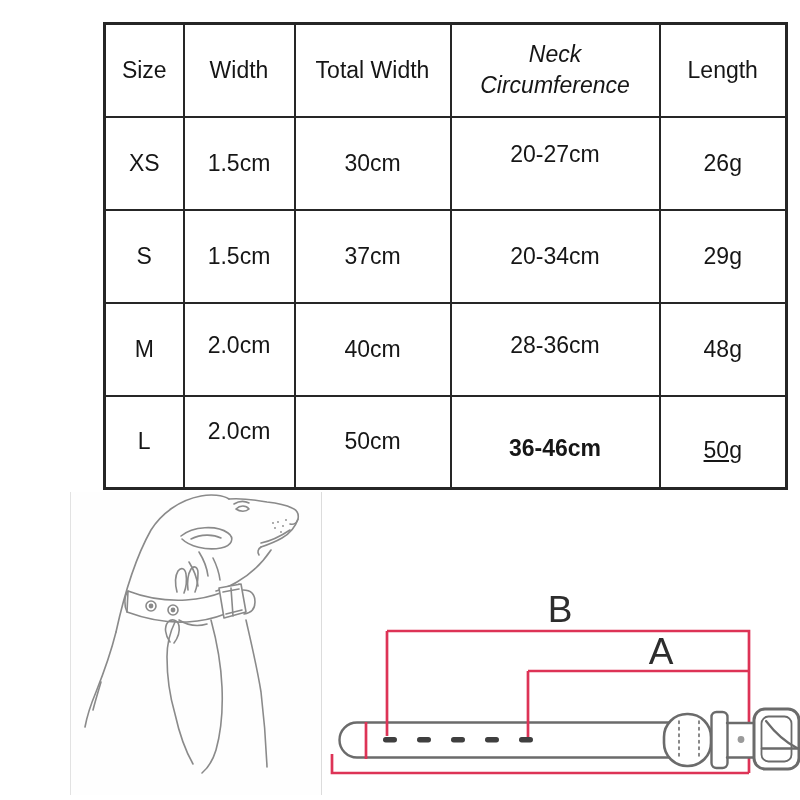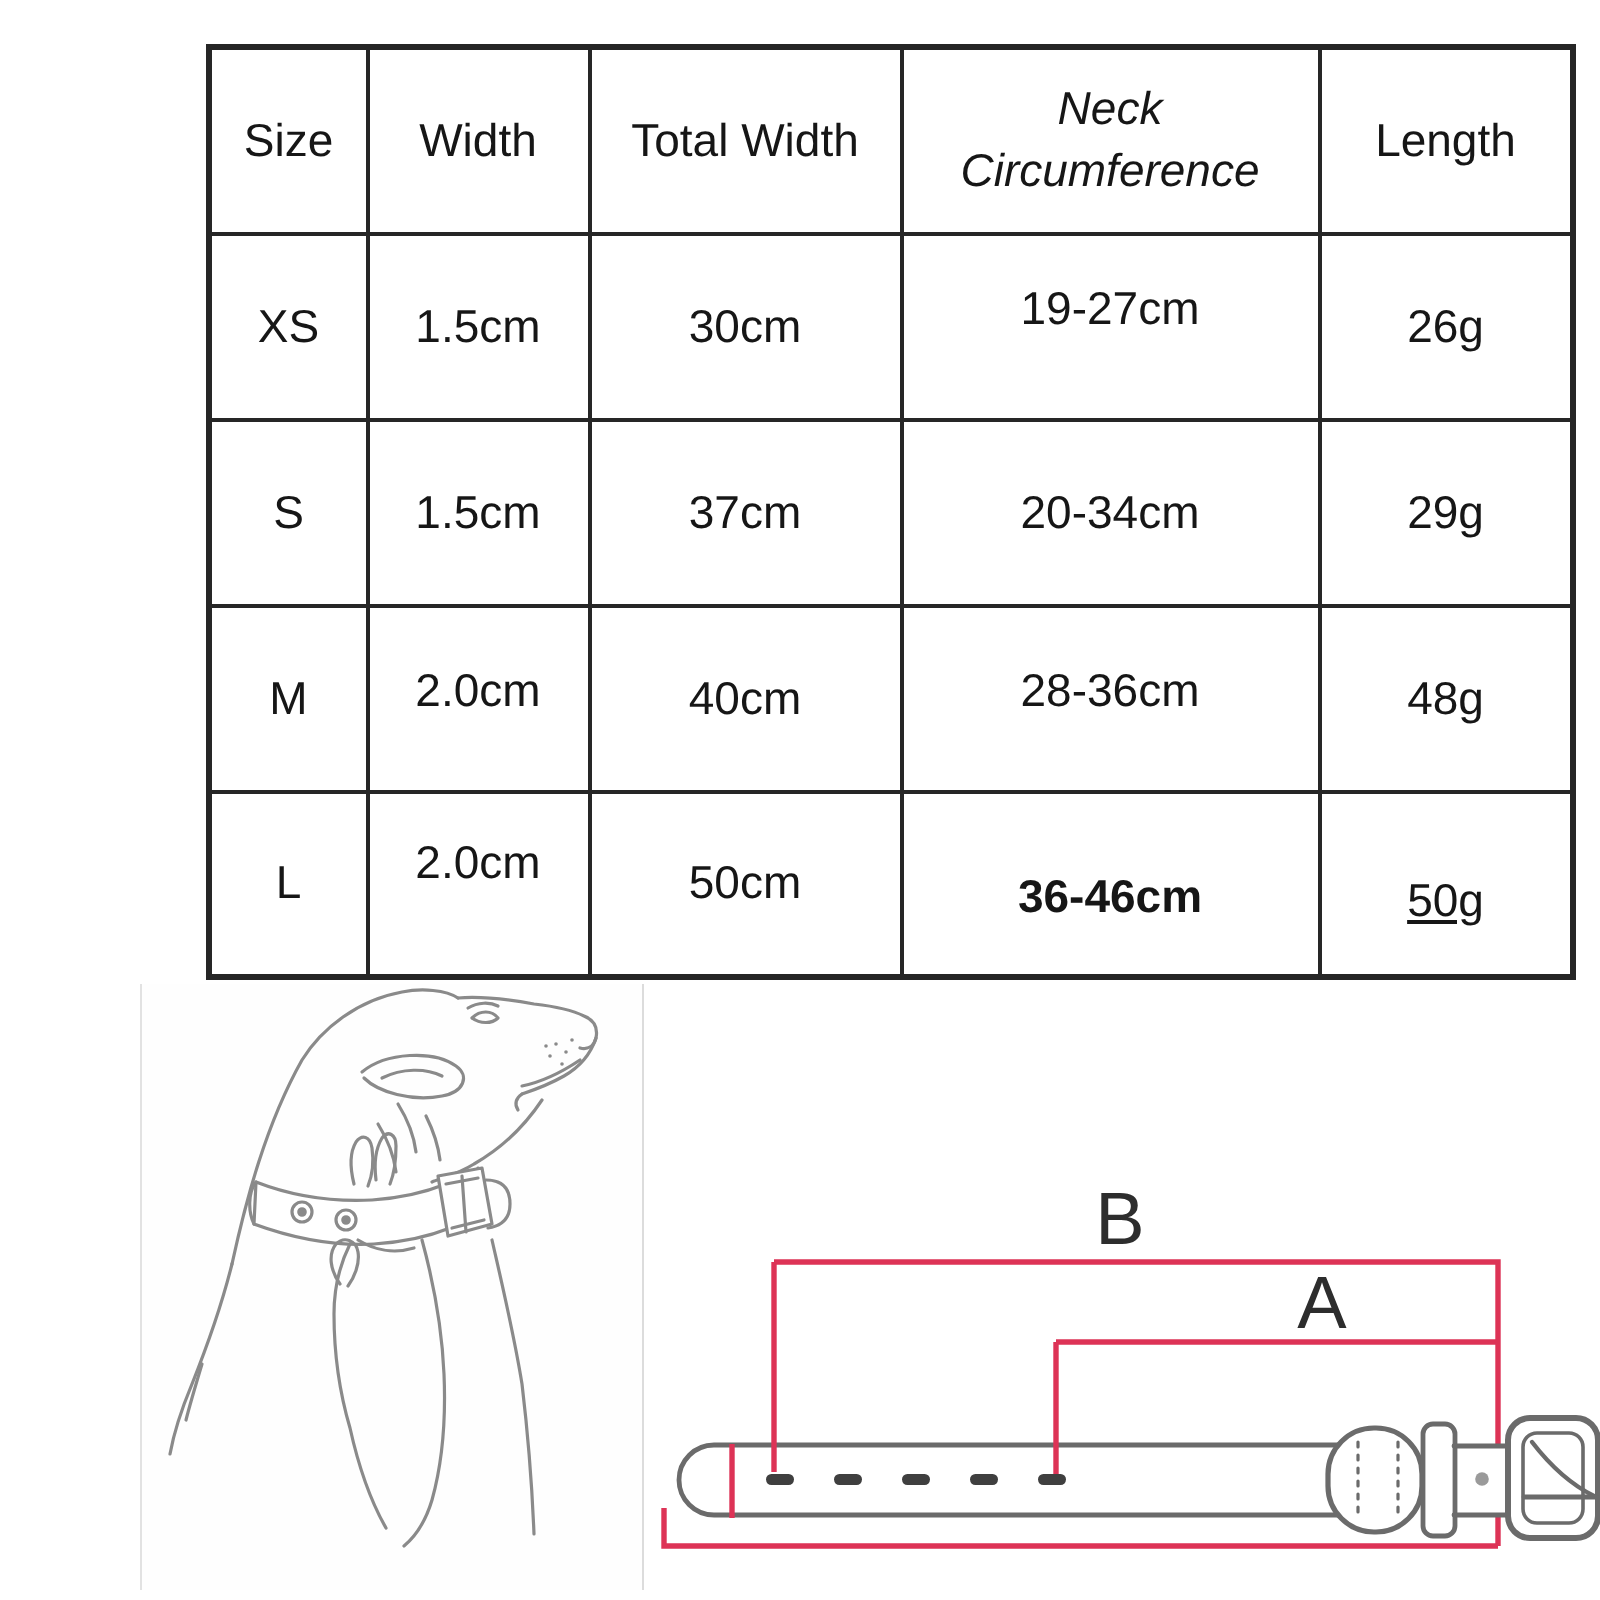--- a/index.html
+++ b/index.html
@@ -57,21 +57,21 @@
         <th>Total Width</th>
         <th class="neck-h">Neck Circumference</th>
         <th>Length</th>
       </tr>
     </thead>
     <tbody>
       <tr>
         <td>XS</td>
         <td>1.5cm</td>
         <td>30cm</td>
-        <td><span class="nud u9">19-27cm</span></td>
+        <td><span class="nud u9">20-27cm</span></td>
         <td>26g</td>
       </tr>
       <tr>
         <td>S</td>
         <td>1.5cm</td>
         <td>37cm</td>
         <td>20-34cm</td>
         <td>29g</td>
       </tr>
       <tr>

